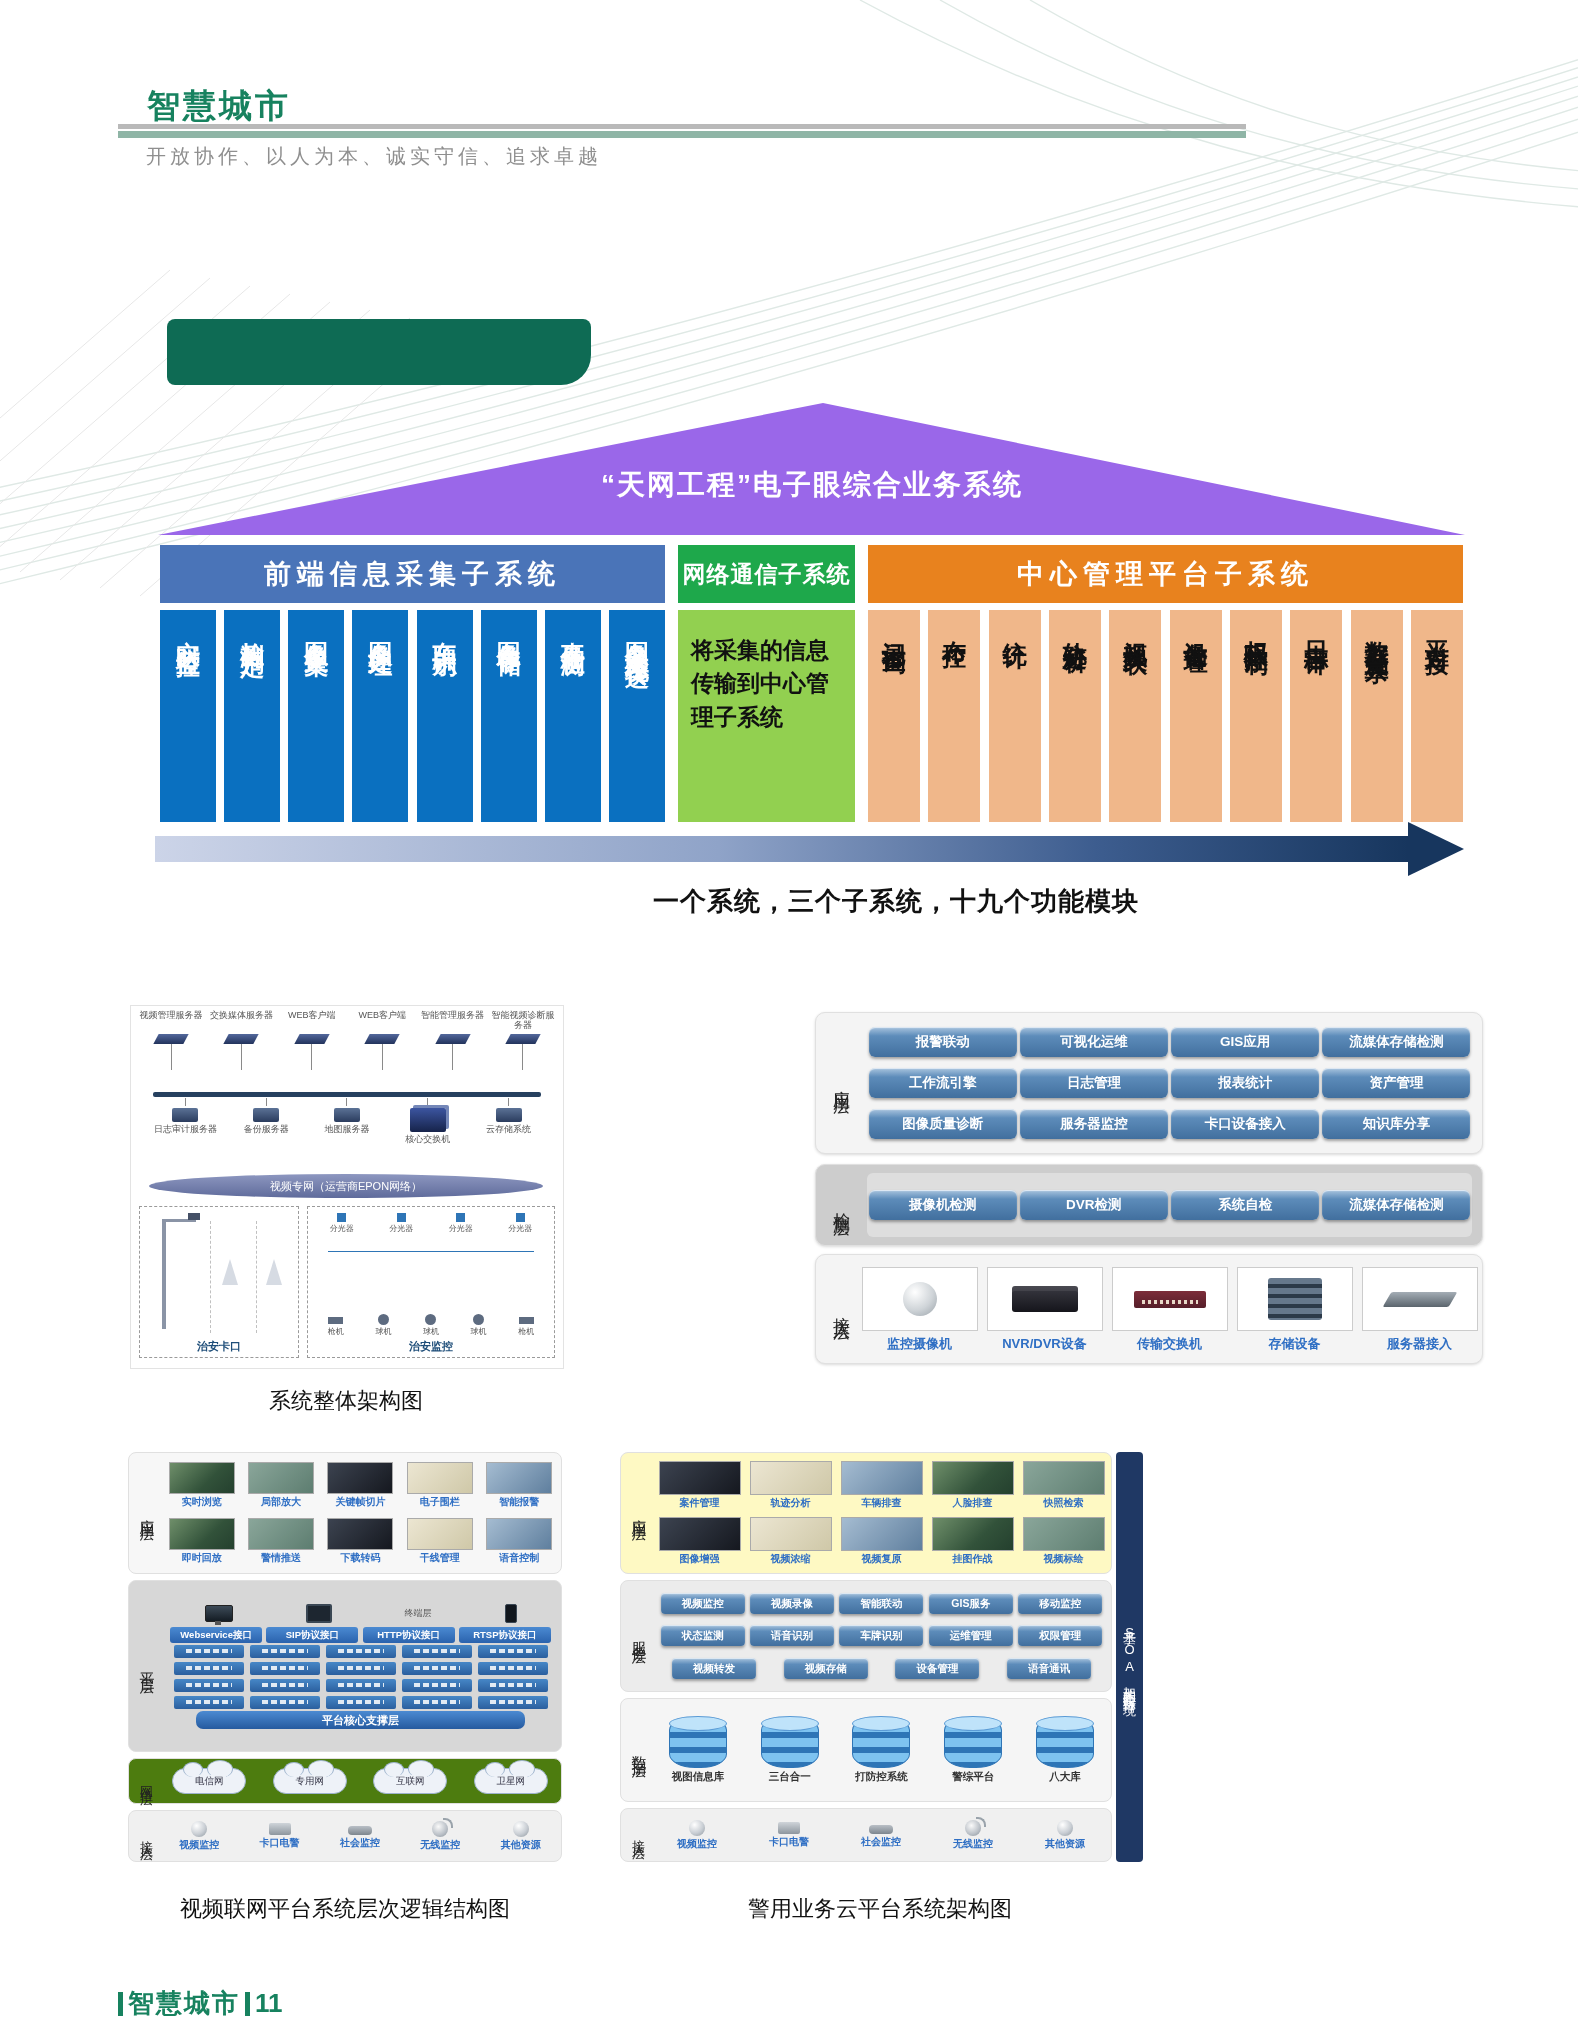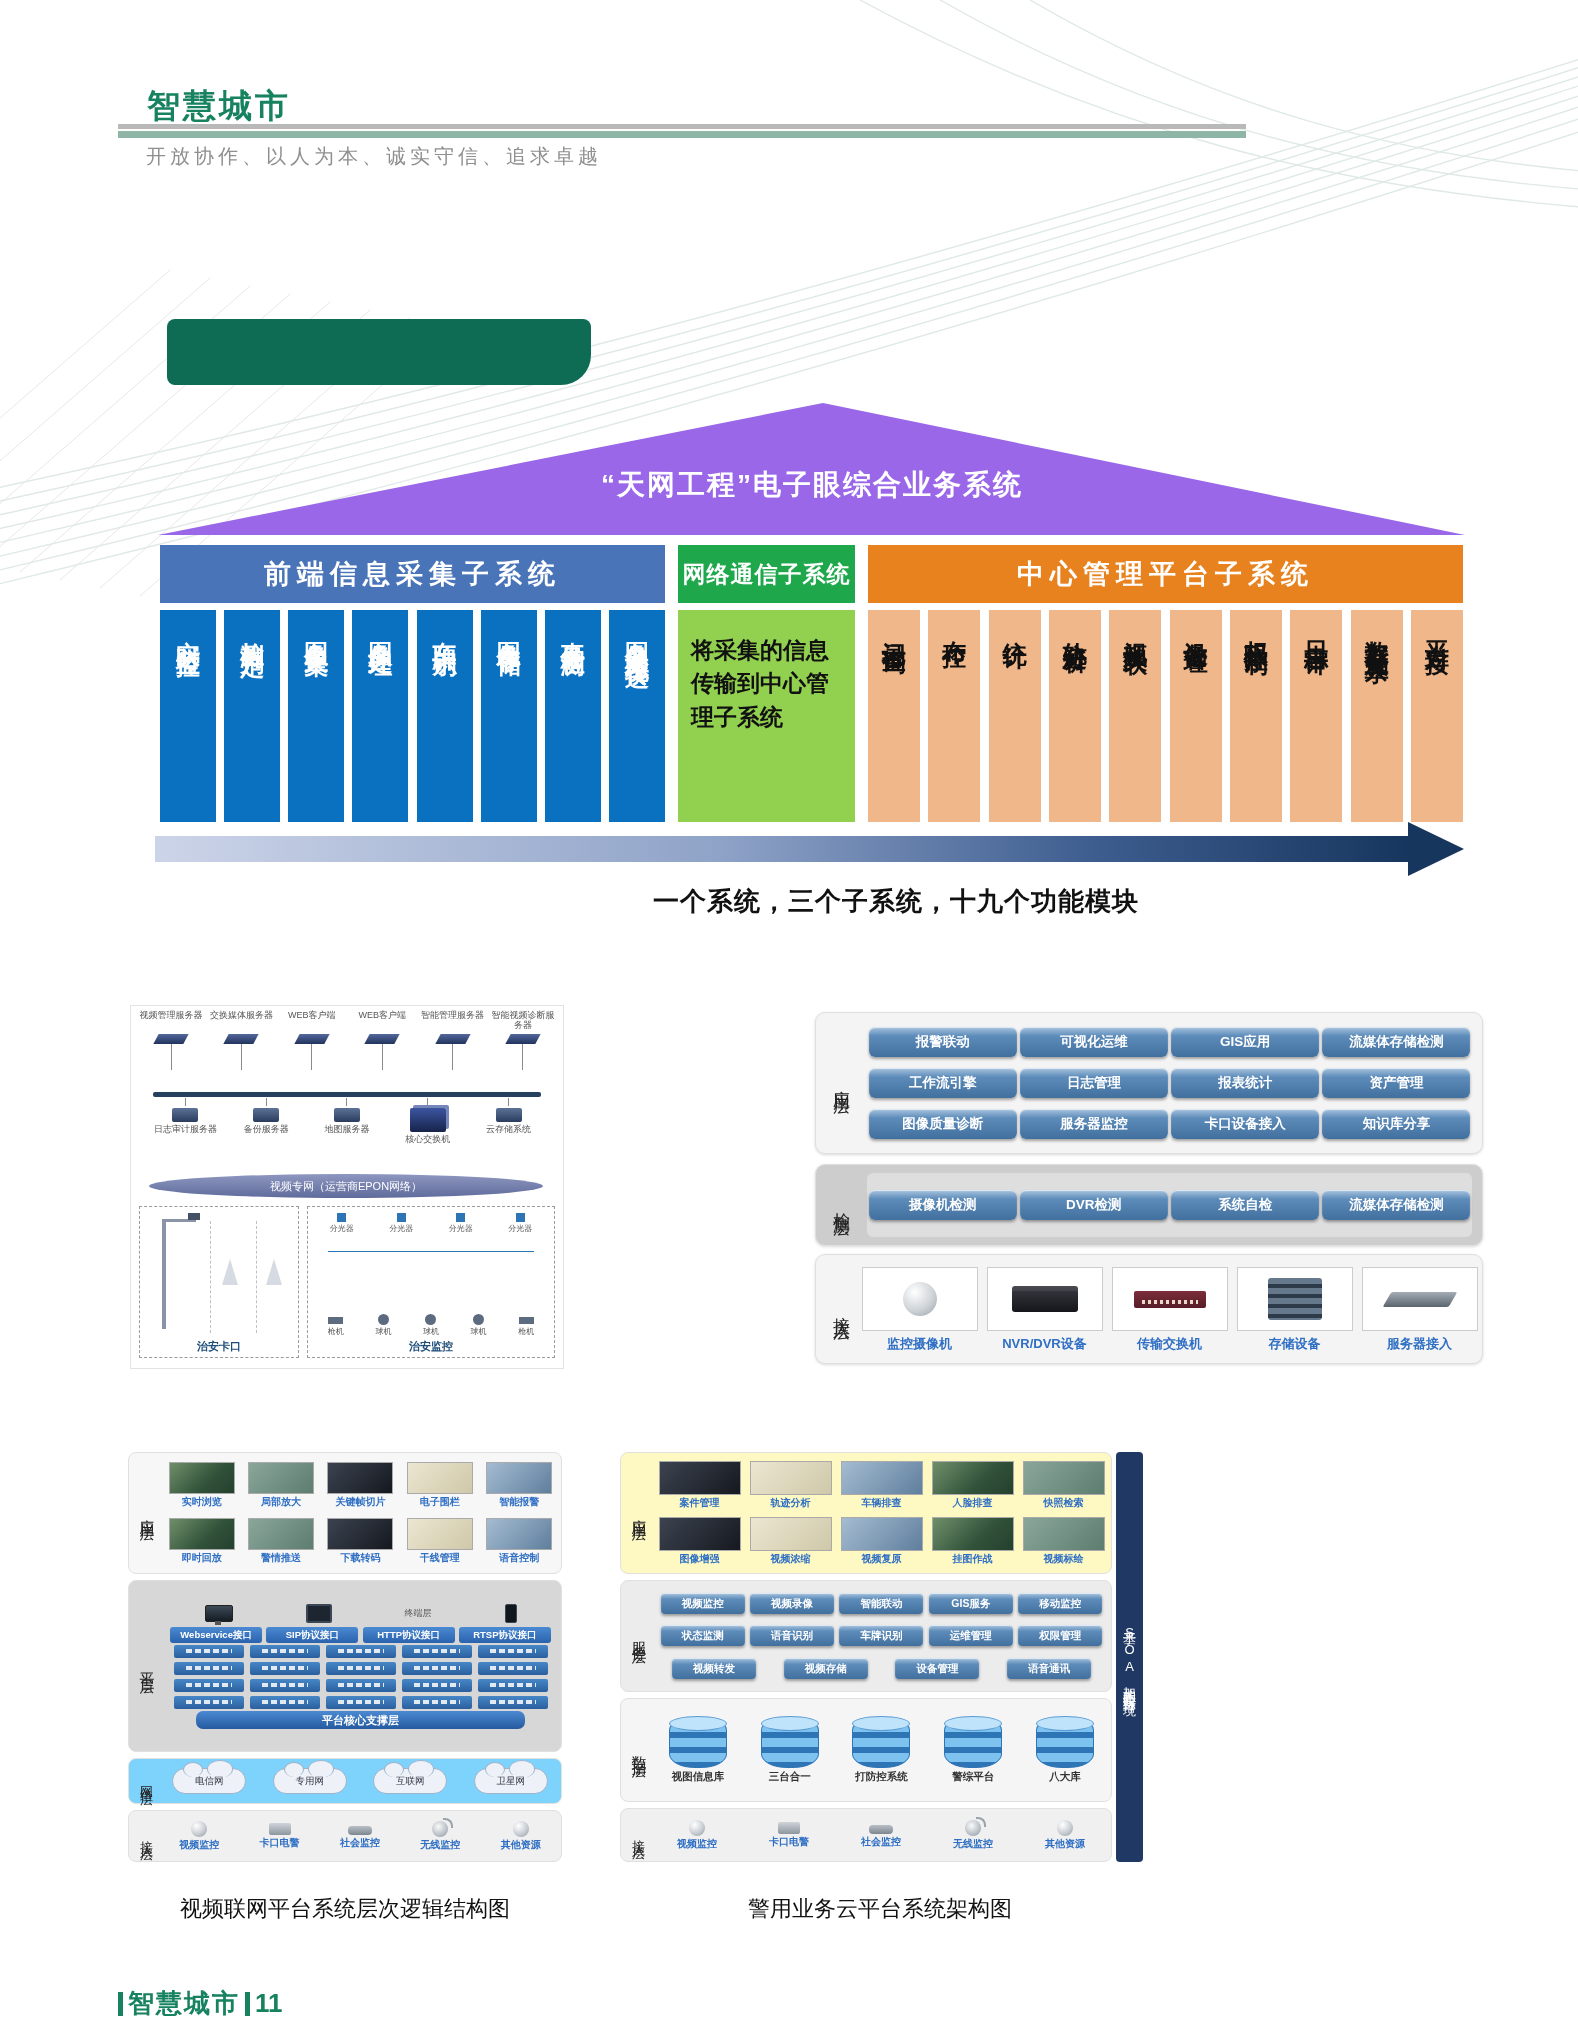--- a/index.html
+++ b/index.html
@@ -125,21 +125,21 @@
   .thumb-label{font-size:10px;margin-top:1px;text-align:center;}
   .tv0{background:linear-gradient(135deg,#6f8f6a,#32523a 60%,#24402e);}
   .tv1{background:linear-gradient(135deg,#8aa69a,#5d7d70);}
   .tv2{background:linear-gradient(135deg,#3c4350,#15181f);}
   .tv3{background:linear-gradient(135deg,#ece6d2,#cfc8a8);}
   .tv4{background:linear-gradient(135deg,#a5bcd1,#5f7f9e);}
 
   
   .vp-app{left:128px;top:1452px;width:434px;height:122px;background:#f7f7f7;}
   .vp-plat{left:128px;top:1580px;width:434px;height:172px;background:#d7d7d7;}
-  .vp-net{left:128px;top:1758px;width:434px;height:46px;background:#7dd3fc;}
+  .vp-net{left:128px;top:1758px;width:434px;height:46px;background:#4d7c0f;}
   .vp-acc{left:128px;top:1810px;width:434px;height:52px;background:#f0f0f0;}
   .plat-inner{flex:1;display:flex;flex-direction:column;justify-content:center;padding:5px 8px 8px;}
   .term-row{display:flex;align-items:center;justify-content:space-around;height:26px;}
   .ic-monitor{width:26px;height:15px;background:linear-gradient(#3d4b58,#141c24);border:1px solid #222;border-radius:2px;position:relative;}
   .ic-monitor::after{content:'';position:absolute;left:9px;top:15px;width:6px;height:4px;background:#555;}
   .ic-pad{width:22px;height:15px;background:#1d2630;border:2px solid #3a4754;border-radius:2px;}
   .ic-phone{width:10px;height:17px;background:#10161d;border:1px solid #3a4754;border-radius:2px;}
   .term-label{font-size:9px;color:#555;}
   .if-row{display:flex;justify-content:space-around;}
   .if-bar{width:92px;height:16px;background:linear-gradient(#4b8ad2,#2a62ad);border-radius:3px;color:#fff;font-size:9.5px;
@@ -398,20 +398,21 @@
             <span>球机</span>
           </div>
           <div class="camnode">
             <div class="cam-gun"></div>
             <span>枪机</span>
           </div>
         </div>
       <div class="zone-label">治安监控</div>
     </div>
   </div>
+  <div class="diag-caption" style="left:130px;top:1386px;width:432px">系统整体架构图</div>
 
   <div class="ombox om-a">
     <div class="vlabel">应用层</div>
     <div class="pillcol" id="om-app-pills">
         <div class="pillrow">
           <div class="pill pill-lg">报警联动</div>
           <div class="pill pill-lg">可视化运维</div>
           <div class="pill pill-lg">GIS应用</div>
           <div class="pill pill-lg">流媒体存储检测</div>
         </div>

